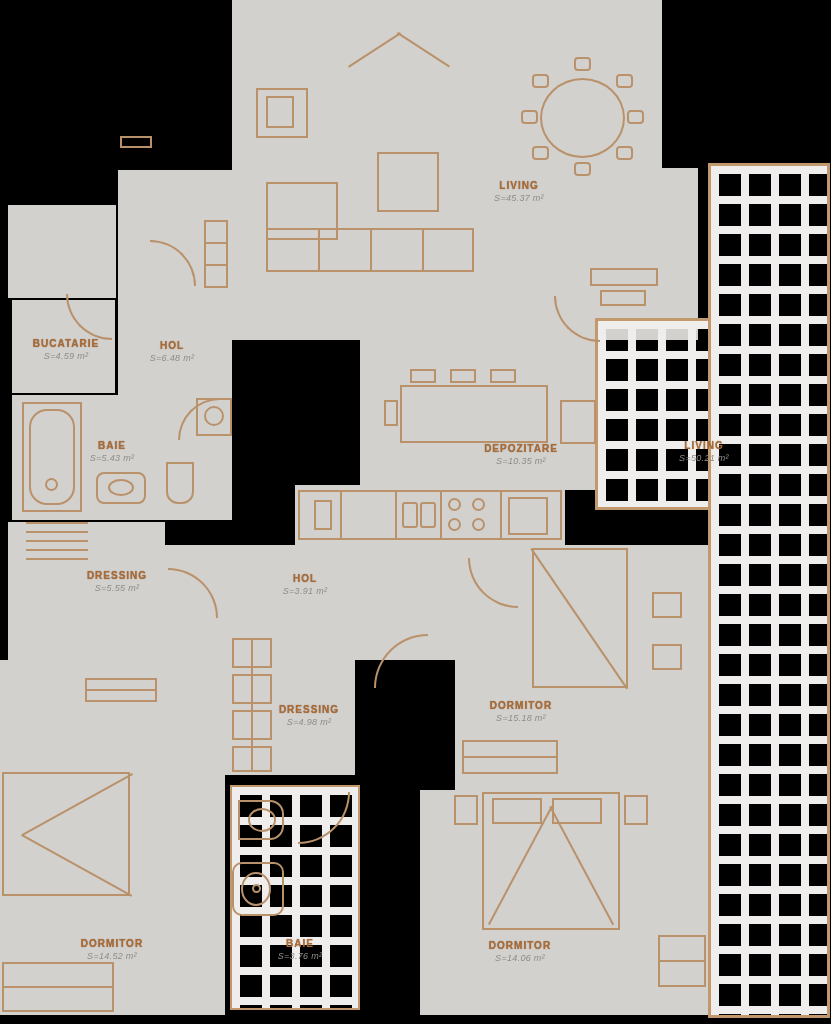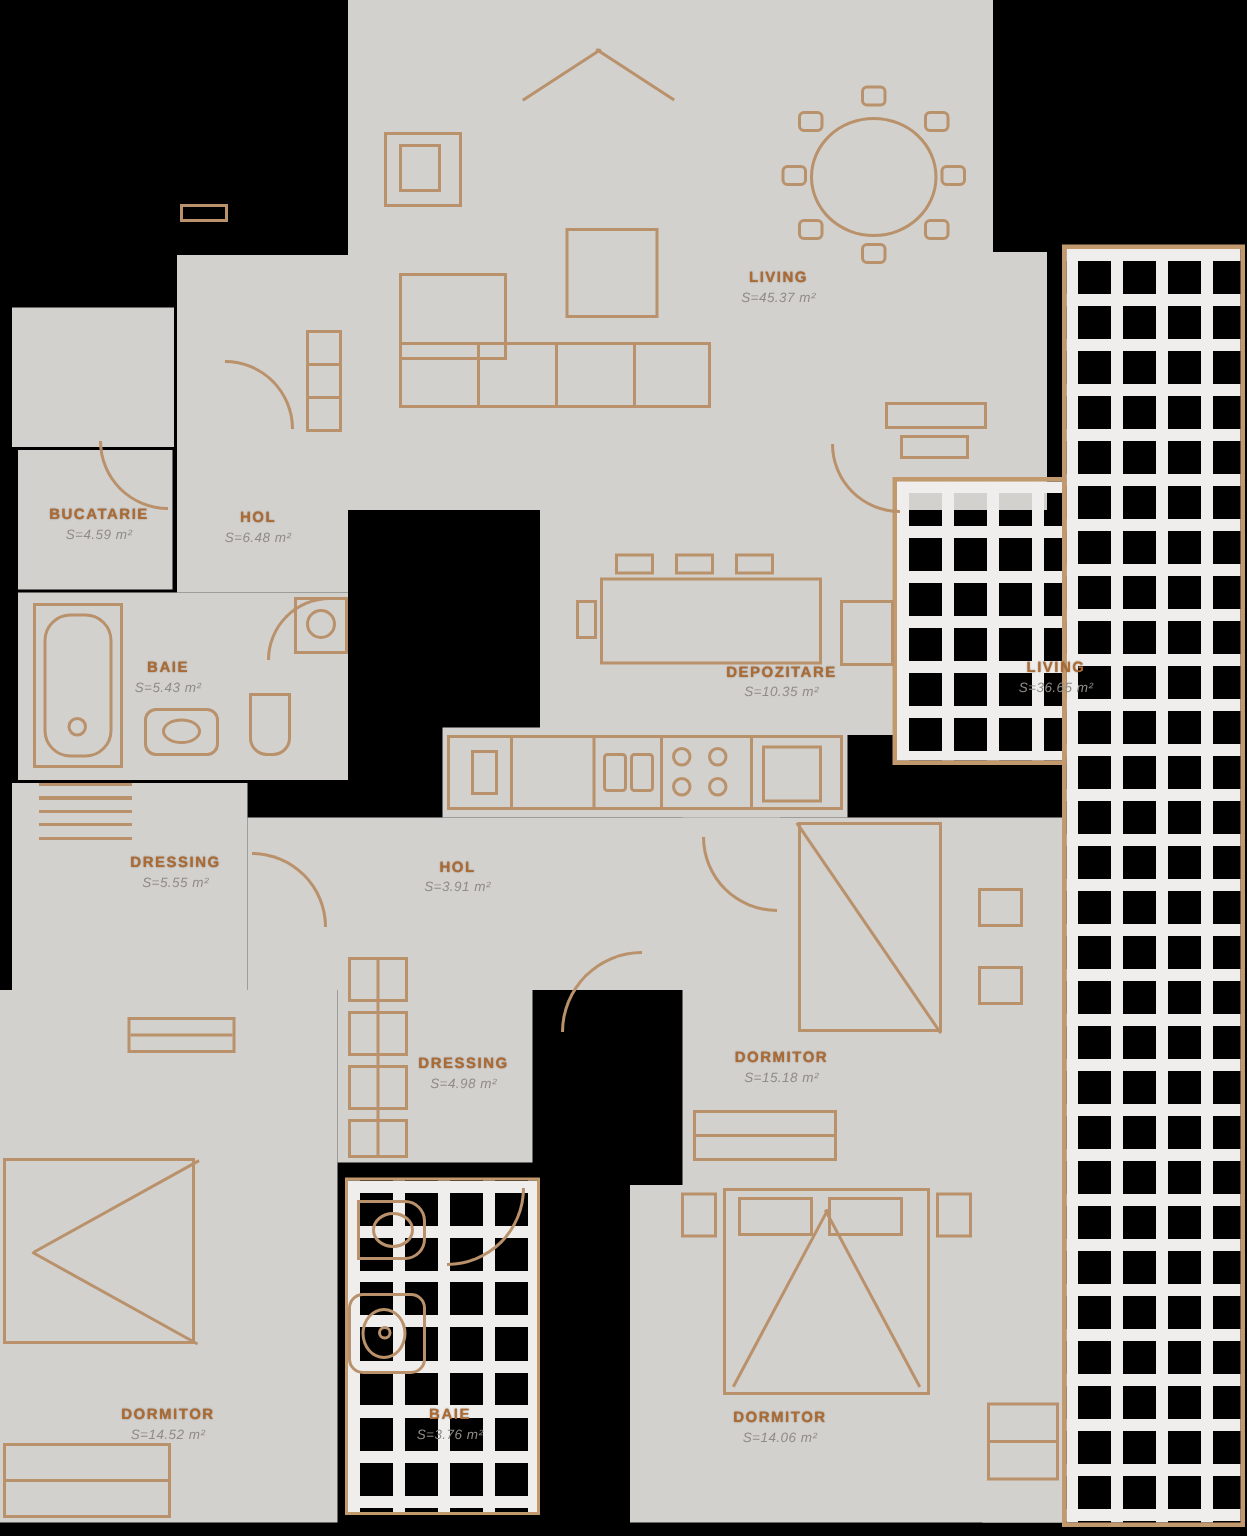--- a/index.html
+++ b/index.html
@@ -171,21 +171,21 @@
   <div class="lbl" style="left:62px;top:440px;width:100px">
     <div class="nm">BAIE</div>
     <div class="ar">S=5.43 m²</div>
   </div>
   <div class="lbl" style="left:461px;top:443px;width:120px">
     <div class="nm">DEPOZITARE</div>
     <div class="ar">S=10.35 m²</div>
   </div>
   <div class="lbl" style="left:644px;top:440px;width:120px">
     <div class="nm">LIVING</div>
-    <div class="ar">S=36.65 m²</div>
+    <div class="ar">S=50.21 m²</div>
   </div>
   <div class="lbl" style="left:57px;top:570px;width:120px">
     <div class="nm">DRESSING</div>
     <div class="ar">S=5.55 m²</div>
   </div>
   <div class="lbl" style="left:255px;top:573px;width:100px">
     <div class="nm">HOL</div>
     <div class="ar">S=3.91 m²</div>
   </div>
   <div class="lbl" style="left:249px;top:704px;width:120px">

